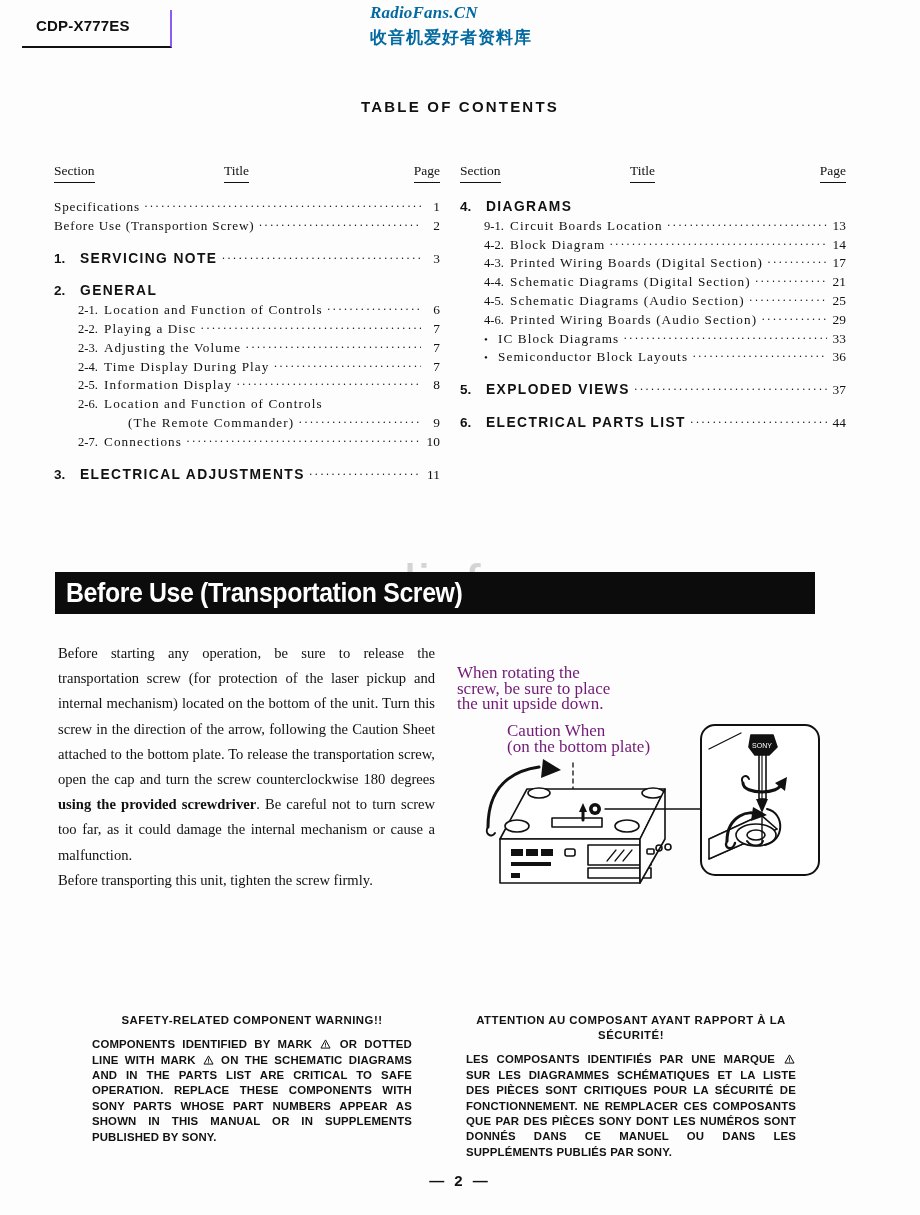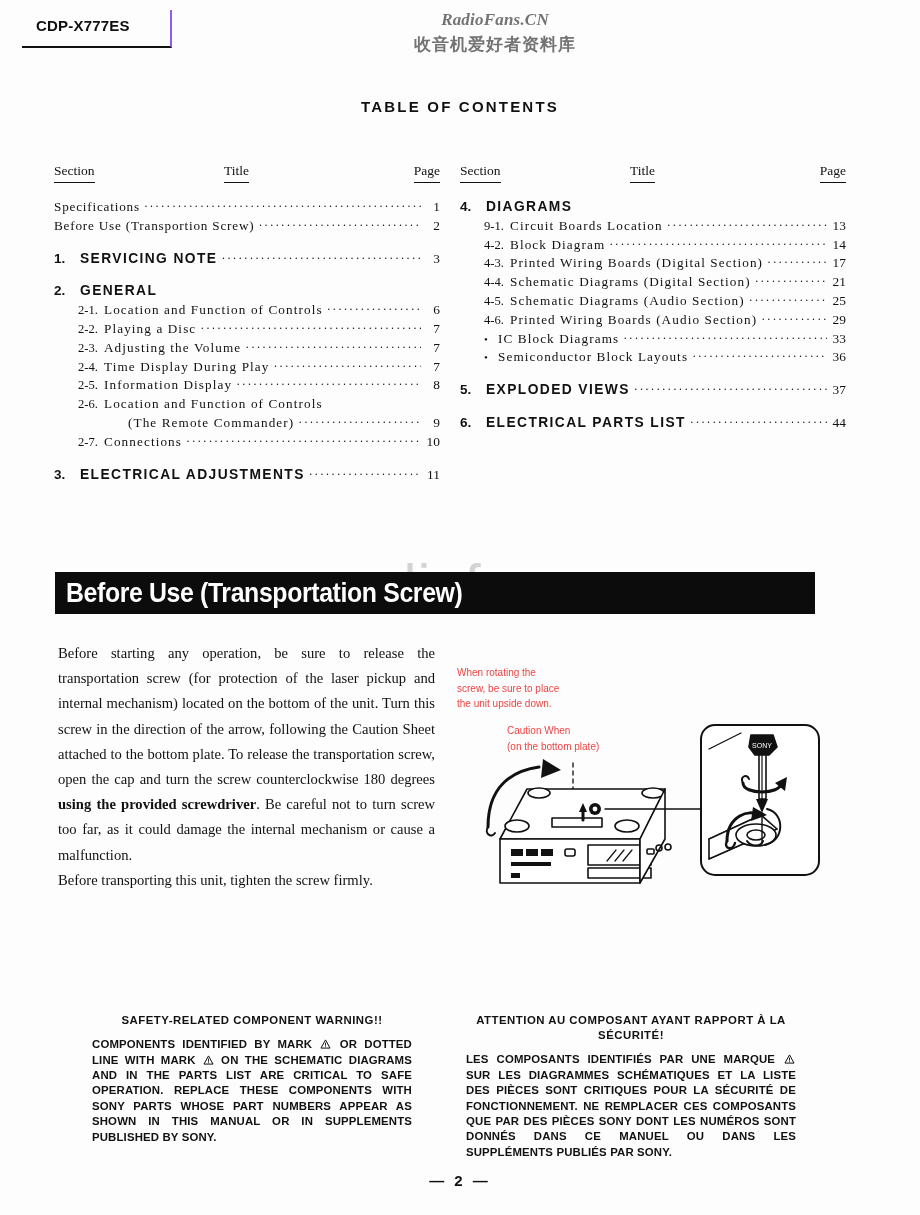--- a/index.html
+++ b/index.html
@@ -36,24 +36,23 @@
     top: 7px;
     font-family: "Liberation Sans", sans-serif;
     font-weight: bold;
     font-size: 15px;
     letter-spacing: 0.2px;
     color: #101010;
   }
   .brand {
     position: absolute;
     left: 370px;
-    top: 10px;
+    top: 3px;
     width: 250px;
-    text-align: center;
-    color: #737373;
+    color: #0369a1;
   }
   .brand .en {
     font-family: "Liberation Serif", serif;
     font-style: italic;
     font-weight: bold;
     font-size: 17px;
     letter-spacing: 0.2px;
   }
   .brand .zh {
     font-family: "DejaVu Sans", sans-serif;
@@ -225,24 +224,24 @@
   
   .illus {
     position: absolute;
     left: 455px;
     top: 663px;
     width: 400px;
     height: 240px;
   }
   .cap {
     position: absolute;
-    font-family: Liberation Sans, sans-serif;
-    font-size: 10px;
+    font-family: Liberation Serif, serif;
+    font-size: 17px;
     line-height: 15.5px;
-    color: #ef4444;
+    color: #701a75;
     white-space: pre-line;
   }
   .cap-rotate { left: 2px;  top: 2px; }
   .cap-sheet  { left: 52px; top: 60px; }
 
   
   .warn {
     position: absolute;
     font-family: "Liberation Sans", sans-serif;
     font-weight: bold;

